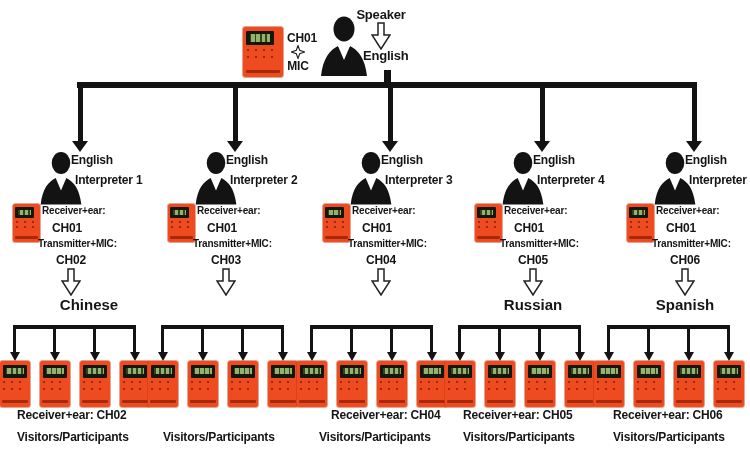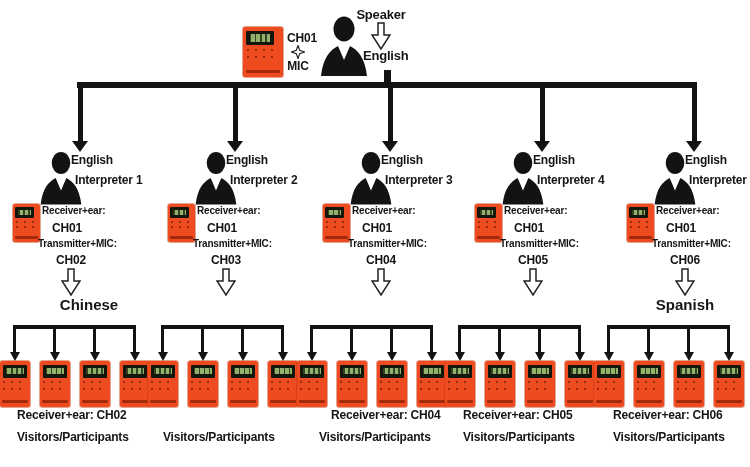--- a/index.html
+++ b/index.html
@@ -159,20 +159,21 @@
         </div>
       <div class="keys"></div>
     </div>
     <div class="t t11" style="left:37px;top:65px">Receiver+ear:</div>
     <div class="t t12 ctr" style="left:32px;top:81px;width:60px">CH01</div>
     <div class="t t11" style="left:33px;top:98px">Transmitter+MIC:</div>
     <div class="t t12 ctr" style="left:36px;top:113px;width:60px">CH05</div>
     <svg width="20" height="28" viewBox="0 0 20 28" style="left:56px;top:128px">
       <path d="M7,1 L13,1 L13,13 L19,13 L10,27 L1,13 L7,13 Z" fill="#ffffff" stroke="#222" stroke-width="1.5"></path>
     </svg>
+    <div class="t t15 ctr" style="left:0;top:156px;width:132px">Russian</div>
   </div>
 
   <div class="icol" style="left:619px">
     <svg width="46" height="54" viewBox="0 0 52 60" style="left:33px;top:11px">
       <ellipse cx="26" cy="13" rx="10.5" ry="12.5" fill="#131313"></ellipse>
       <path d="M3,60 C5,42 12,34 20,30 L26,38 L32,30 C40,34 47,42 49,60 Z" fill="#131313"></path>
       <path d="M20,30 L26,44 L32,30 L29,27 L26,34 L23,27 Z" fill="#ffffff"></path>
     </svg>
     <div class="t t12" style="left:66px;top:13px">English</div>
     <div class="t t12" style="left:70px;top:33px">Interpreter 5</div>

